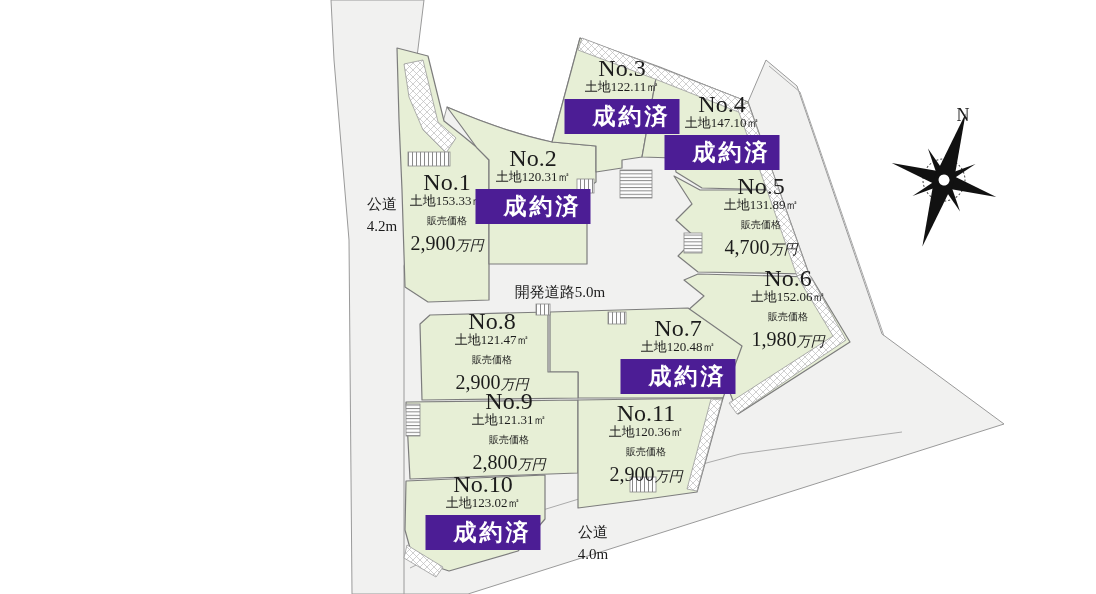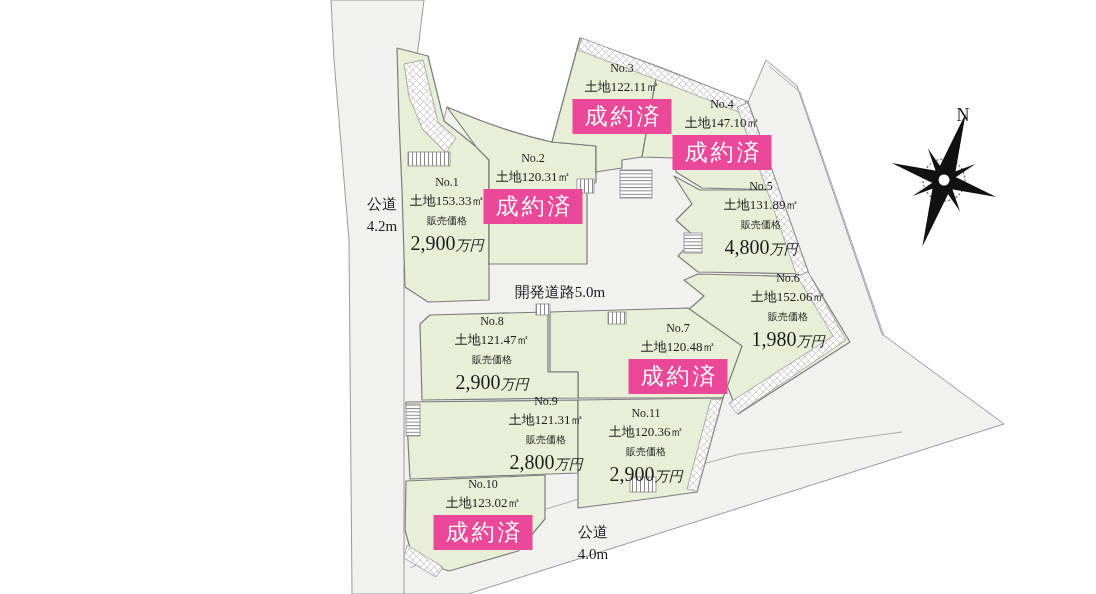--- a/index.html
+++ b/index.html
@@ -8,31 +8,31 @@
     font-family:"Liberation Serif","DejaVu Serif",serif;color:#1c1c1c;
   }
   .stage svg{position:absolute;left:0;top:0;}
   .lot{fill:#e7efd6;stroke:#7d7d7d;stroke-width:1.2;stroke-linejoin:round;}
   .road{fill:#f1f1f0;stroke:#9a9a9a;stroke-width:1;}
   .hatch{fill:url(#cross);stroke:#9a9a9a;stroke-width:0.8;}
   .stairsH{fill:url(#stH);stroke:#8a8a8a;stroke-width:0.8;}
   .stairsV{fill:url(#stV);stroke:#8a8a8a;stroke-width:0.8;}
   .thinline{fill:none;stroke:#ababab;stroke-width:1;}
   .label{position:absolute;text-align:center;transform:translateX(-50%);white-space:nowrap;}
-  .lot-no{font-size:12px;line-height:21px;}
+  .lot-no{font-size:24px;line-height:21px;}
   .lot-area{font-size:13px;line-height:16px;}
   .lot-price-label{font-size:10px;line-height:17px;margin-top:3px;}
   .price-line{line-height:24px;margin-top:2px;}
   .price-num{font-size:20px;}
   .price-unit{font-size:14px;font-style:italic;}
   .sold-badge{
-    display:inline-block;margin-top:4px;background:#ec4899;color:#ffffff;
+    display:inline-block;margin-top:4px;background:#4c1d95;color:#ffffff;
     font-family:"Liberation Sans","DejaVu Sans",sans-serif;
-    font-weight:normal;font-size:23px;line-height:27px;letter-spacing:3px;
-    padding:4px 9px 4px 12px;
+    font-weight:bold;font-size:23px;line-height:27px;letter-spacing:3px;
+    padding:4px 9px 4px 28px;
   }
   .road-label{font-size:15px;line-height:22px;}
   .compass-n{font-size:18px;line-height:18px;}
 </style>
 </head>
 <body>
 
 <div class="stage">
 
   <svg width="1096" height="594" viewBox="0 0 1096 594">
@@ -116,21 +116,21 @@
   <div class="label" style="left:722px;top:94px;">
     <div class="lot-no">No.4</div>
     <div class="lot-area">土地147.10㎡</div>
     <div style="text-align:center;"><span class="sold-badge">成約済</span></div>
   </div>
 
   <div class="label" style="left:761px;top:176px;">
     <div class="lot-no">No.5</div>
     <div class="lot-area">土地131.89㎡</div>
     <div class="lot-price-label">販売価格</div>
-    <div class="price-line"><span class="price-num">4,800</span><span class="price-unit">万円</span></div>
+    <div class="price-line"><span class="price-num">4,700</span><span class="price-unit">万円</span></div>
   </div>
 
   <div class="label" style="left:788px;top:268px;">
     <div class="lot-no">No.6</div>
     <div class="lot-area">土地152.06㎡</div>
     <div class="lot-price-label">販売価格</div>
     <div class="price-line"><span class="price-num">1,980</span><span class="price-unit">万円</span></div>
   </div>
 
   <div class="label" style="left:678px;top:318px;">
@@ -139,21 +139,21 @@
     <div style="text-align:center;"><span class="sold-badge">成約済</span></div>
   </div>
 
   <div class="label" style="left:492px;top:311px;">
     <div class="lot-no">No.8</div>
     <div class="lot-area">土地121.47㎡</div>
     <div class="lot-price-label">販売価格</div>
     <div class="price-line"><span class="price-num">2,900</span><span class="price-unit">万円</span></div>
   </div>
 
-  <div class="label" style="left:546px;top:391px;">
+  <div class="label" style="left:509px;top:391px;">
     <div class="lot-no">No.9</div>
     <div class="lot-area">土地121.31㎡</div>
     <div class="lot-price-label">販売価格</div>
     <div class="price-line"><span class="price-num">2,800</span><span class="price-unit">万円</span></div>
   </div>
 
   <div class="label" style="left:483px;top:474px;">
     <div class="lot-no">No.10</div>
     <div class="lot-area">土地123.02㎡</div>
     <div style="text-align:center;"><span class="sold-badge">成約済</span></div>

